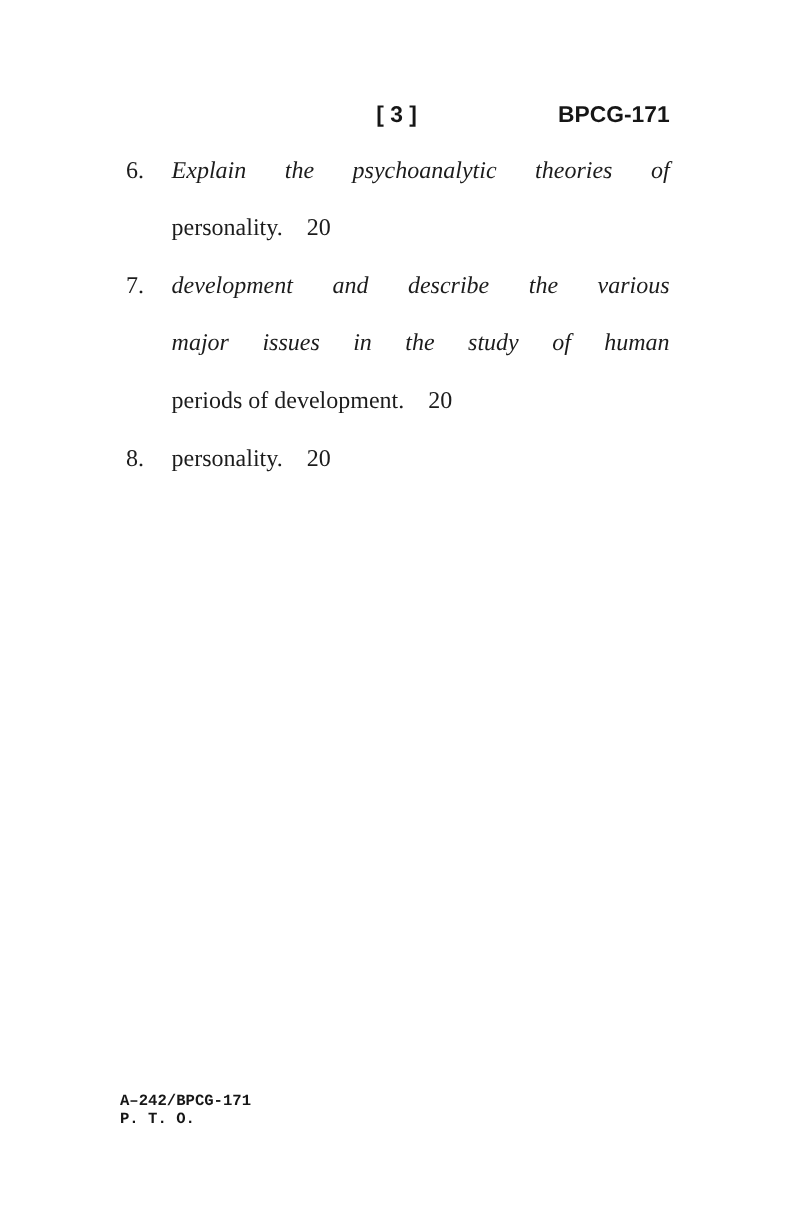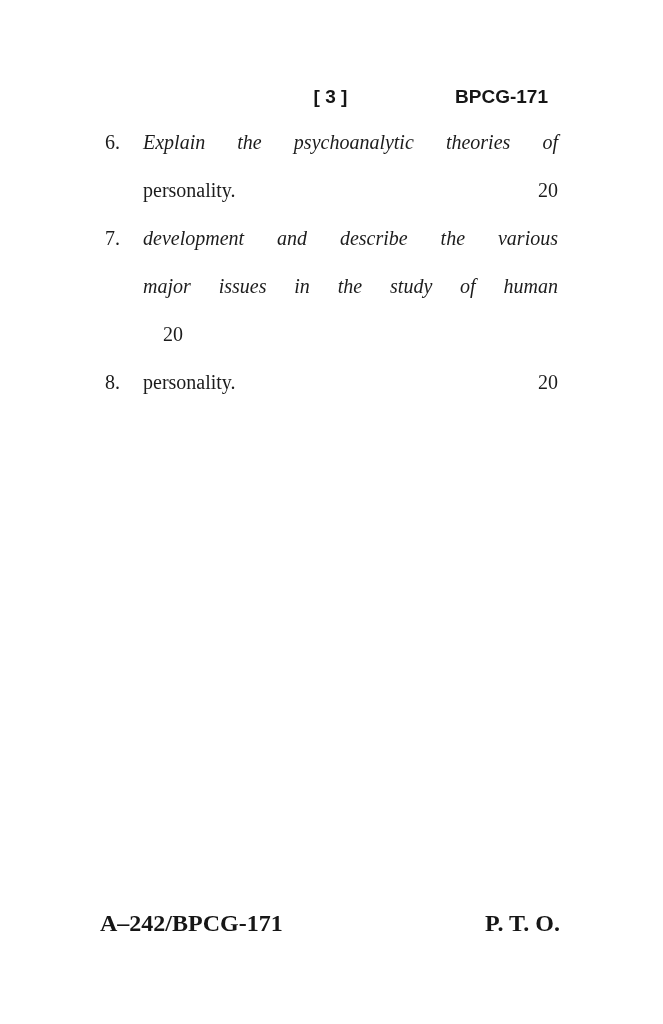--- a/index.html
+++ b/index.html
@@ -29,21 +29,21 @@
     color: #161616;
   }
   .header .page-num {
     position: absolute;
     left: 0;
     right: 0;
     text-align: center;
   }
   .header .course {
     position: absolute;
-    right: 10px;
+    right: 0;
     top: 0;
   }
   
   .questions {
     position: absolute;
     left: 105px;
     top: 118px;
     width: 453px;
     font-size: 20px;
   }
@@ -64,38 +64,38 @@
     line-height: 48px;
     white-space: normal;
   }
   .line.just {
     text-align: justify;
     text-align-last: justify;
     font-style: italic;
   }
   .line.last {
     display: flex;
-    justify-content: space-between;
   }
   .marks {
     flex: 0 0 auto;
     padding-left: 20px;
   }
   
   .footer {
     position: absolute;
     left: 100px;
     right: 103px;
     top: 910px;
     display: flex;
     justify-content: space-between;
-    font-family: Liberation Serif, serif;
+    font-family: Liberation Mono, monospace;
     font-weight: 700;
-    font-size: 24px;
+    font-size: 13px;
     color: #161616;
+    flex-direction: column;
   }
 </style>
 </head>
 <body>
 
 <div class="page">
 
   <div class="header">
     <span class="page-num">[ 3 ]</span>
     <span class="course">BPCG-171</span>
@@ -113,20 +113,21 @@
         </div>
       </div>
     </div>
 
     <div class="q">
       <div class="qnum">7.</div>
       <div class="qbody">
         <div class="line just">development and describe the various</div>
         <div class="line just">major issues in the study of human</div>
         <div class="line last">
+          <span>periods of development.</span>
           <span class="marks">20</span>
         </div>
       </div>
     </div>
 
     <div class="q">
       <div class="qnum">8.</div>
       <div class="qbody">
         <div class="line last">
           <span>personality.</span>

